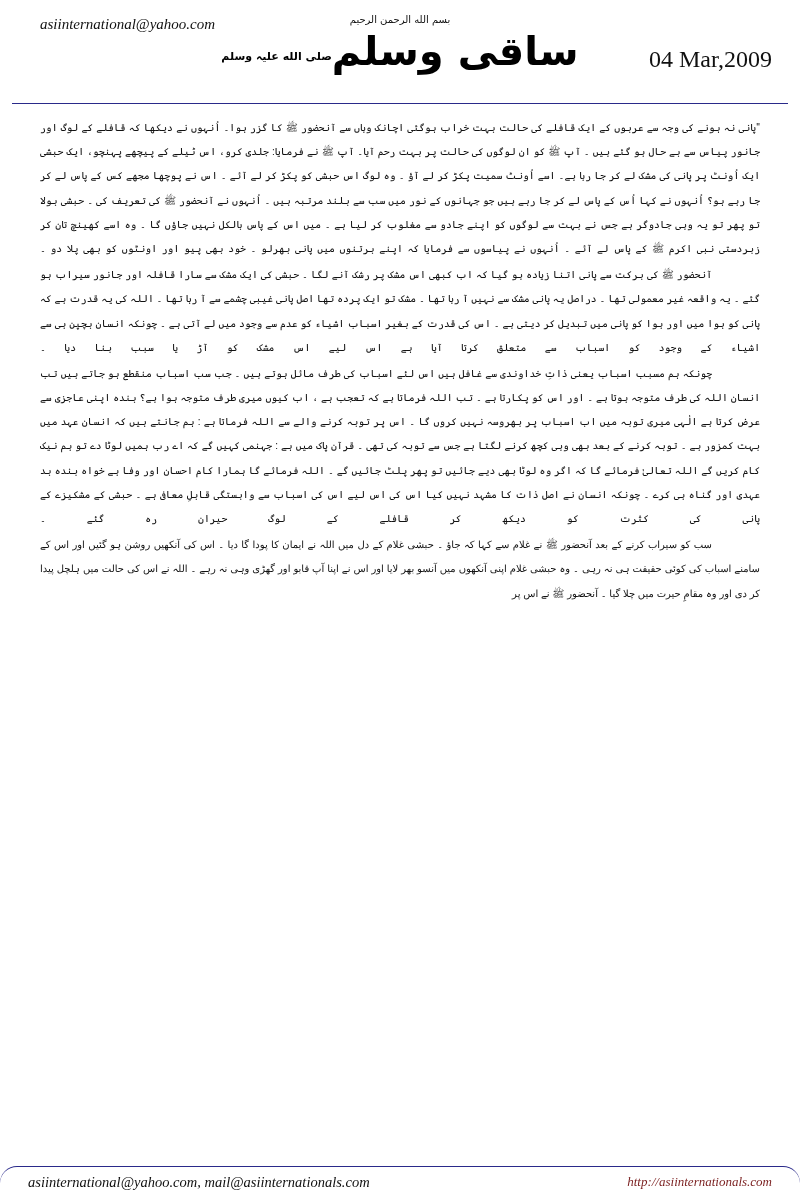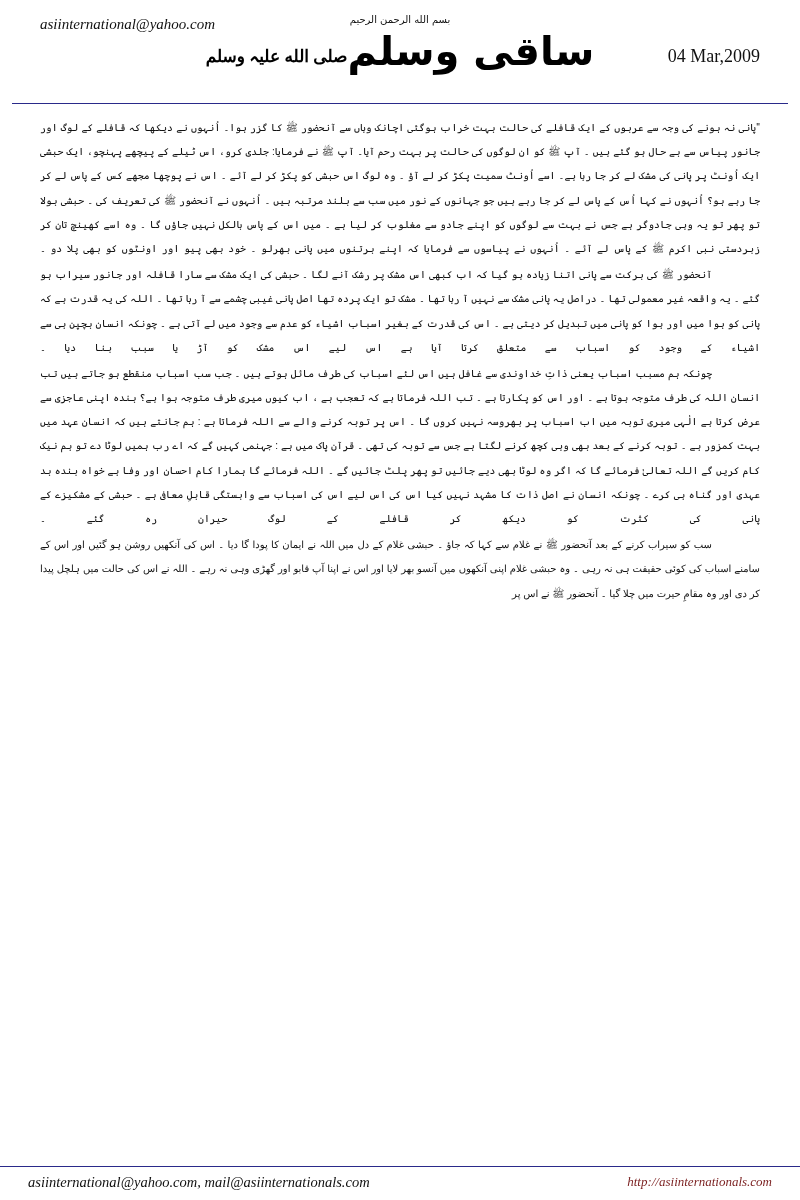--- a/index.html
+++ b/index.html
@@ -57,33 +57,32 @@
     top: 16px;
     text-align: center;
     font-family: "DejaVu Sans", sans-serif;
     font-size: 40px;
     font-weight: bold;
     direction: rtl;
     color: #000;
     letter-spacing: 2px;
   }
   .title .sal {
-    font-size: 17px;
+    font-size: 11px;
     vertical-align: middle;
     display: inline-block;
     line-height: 1;
     transform: translateY(2px);
-    font-family: Liberation Serif, serif;
   }
   .header-date {
     position: absolute;
-    right: 28px;
+    right: 16px;
     top: 34px;
     font-family: "Liberation Serif", serif;
-    font-size: 18px;
+    font-size: 24px;
     color: #111;
   }
 
   
   .content {
     direction: rtl;
     text-align: justify;
     text-align-last: justify;
     padding: 12px 28px 0 28px;
     font-family: Liberation Sans, sans-serif;
@@ -104,20 +103,21 @@
 
   
   .footer {
     position: absolute;
     left: 0;
     right: 0;
     bottom: 0;
     height: 34px;
     border-top: 1px solid #2a2a8a;
     box-sizing: border-box;
+    border-radius: 17px;
   }
   .footer-left {
     position: absolute;
     left: 28px;
     top: 7px;
     font-family: "Liberation Serif", serif;
     font-style: italic;
     font-size: 14.5px;
     color: #111;
   }

